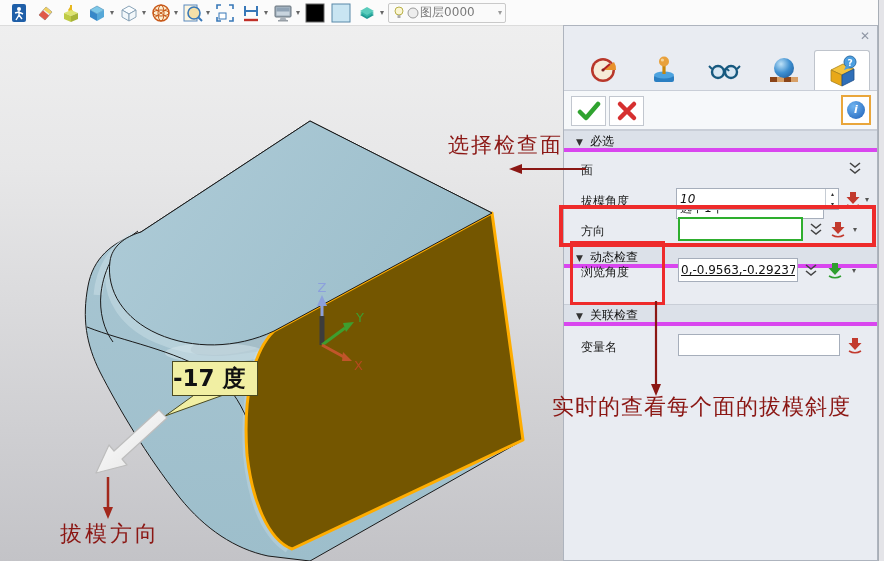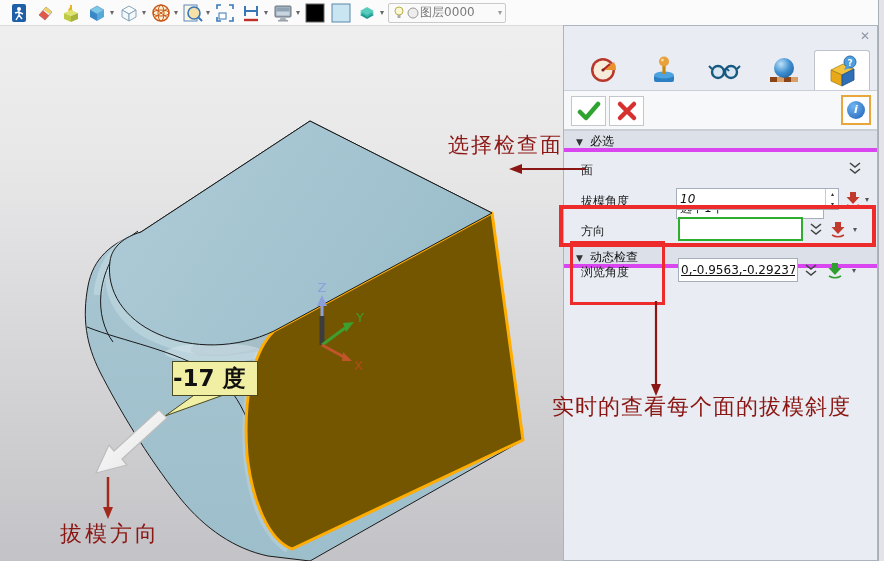--- a/index.html
+++ b/index.html
@@ -359,20 +359,32 @@
           <polyline points="4,8 9,12 14,8" fill="none" stroke="#444" stroke-width="1.6"></polyline>
         </svg></span>
     <span class="imp" style="left:262px">
       <svg width="18" height="18">
           <polygon points="6,2 12,2 12,7 15.5,7 9,14 2.5,7 6,7" fill="#2E9E2E"></polygon>
           <path d="M3,15 Q9,18.5 15,15" fill="none" stroke="#2E9E2E" stroke-width="1.6"></path>
         </svg></span>
     <span class="rcar" style="left:288px">▾</span>
   </div>
 
+  <div class="sect" style="top:278px">
+    <span class="tri">▼</span><span>关联检查</span>
+  </div>
+  <div class="row" style="top:305px">
+    <span class="rlabel">变量名</span>
+    <input class="field" style="left: 114px; width: 162px;" value="">
+    <span class="imp" style="left:282px">
+      <svg width="18" height="18">
+          <polygon points="6,2 12,2 12,7 15.5,7 9,14 2.5,7 6,7" fill="#C23A2E"></polygon>
+          <path d="M3,15 Q9,18.5 15,15" fill="none" stroke="#C23A2E" stroke-width="1.6"></path>
+        </svg></span>
+  </div>
 </div>
 
 <div class="edge"></div>
 
 <div class="redbox" style="left:559px;top:205px;width:309px;height:34px;border-width:4px"></div>
 <div class="redbox" style="left:570px;top:241px;width:89px;height:58px;border-width:3px"></div>
 
 <svg class="overlay" width="884" height="561">
   <g>
     <line x1="586" y1="169" x2="521" y2="169" stroke="#8B1714" stroke-width="2.2"></line>

